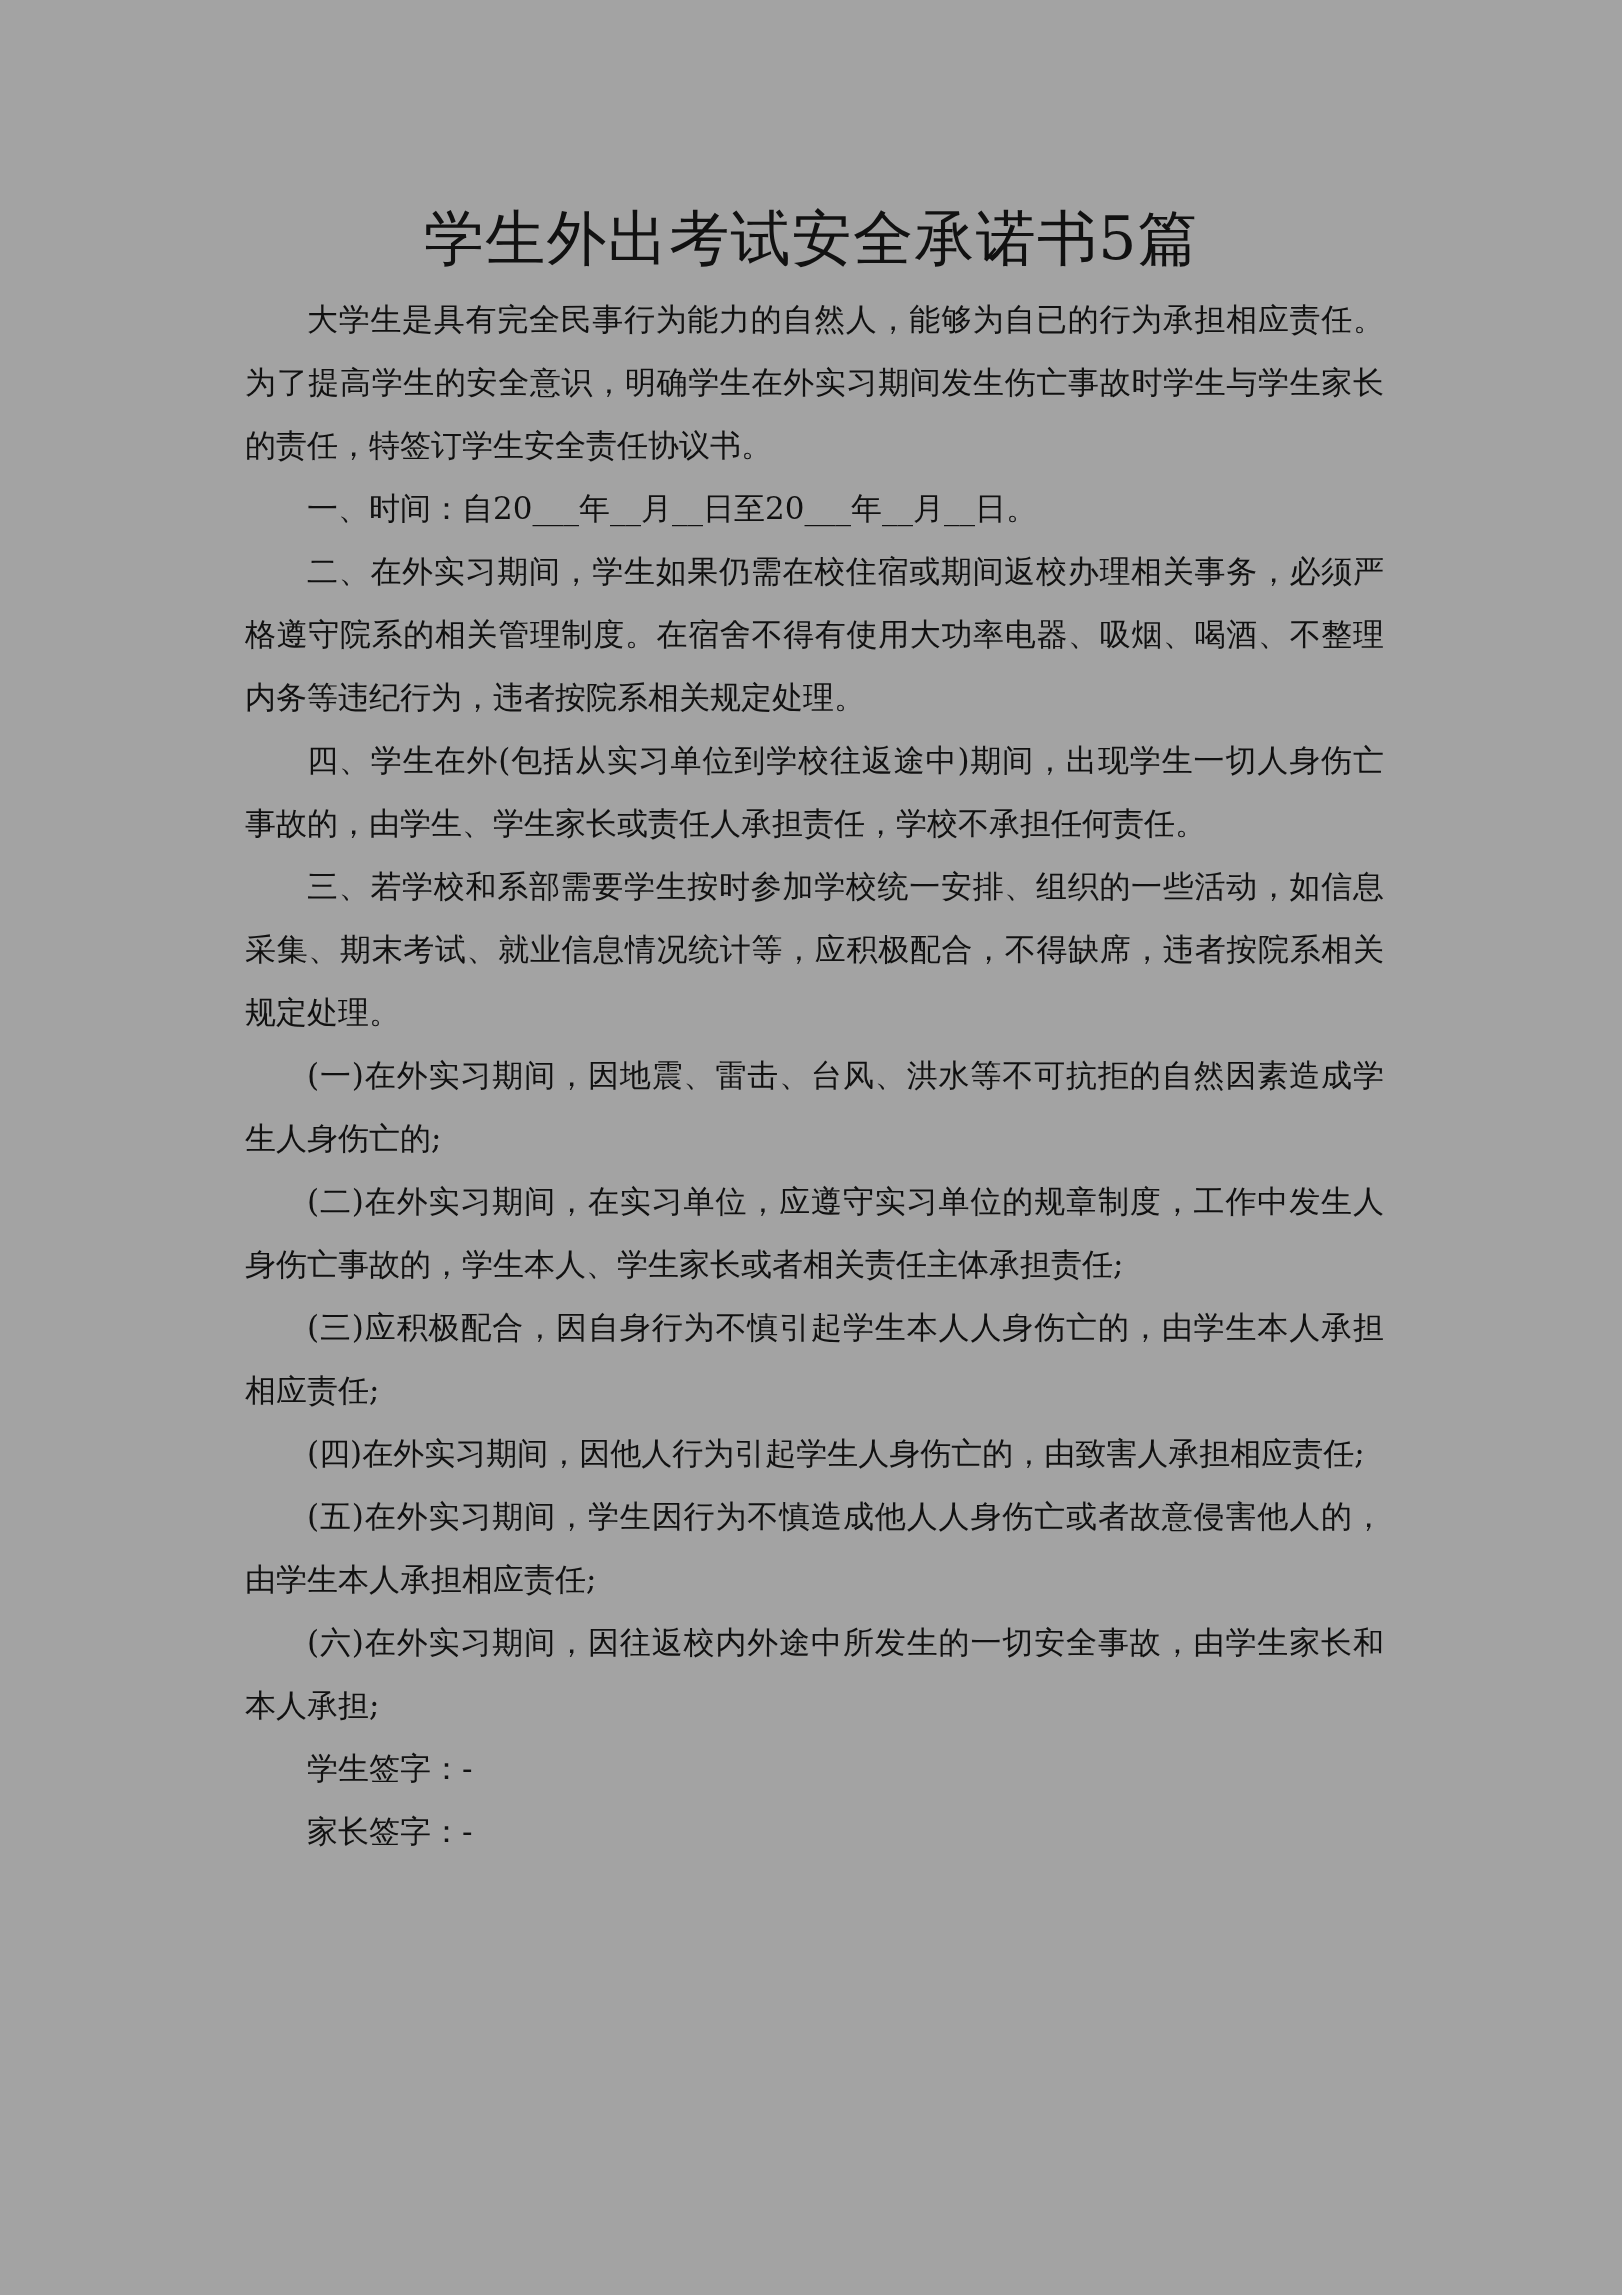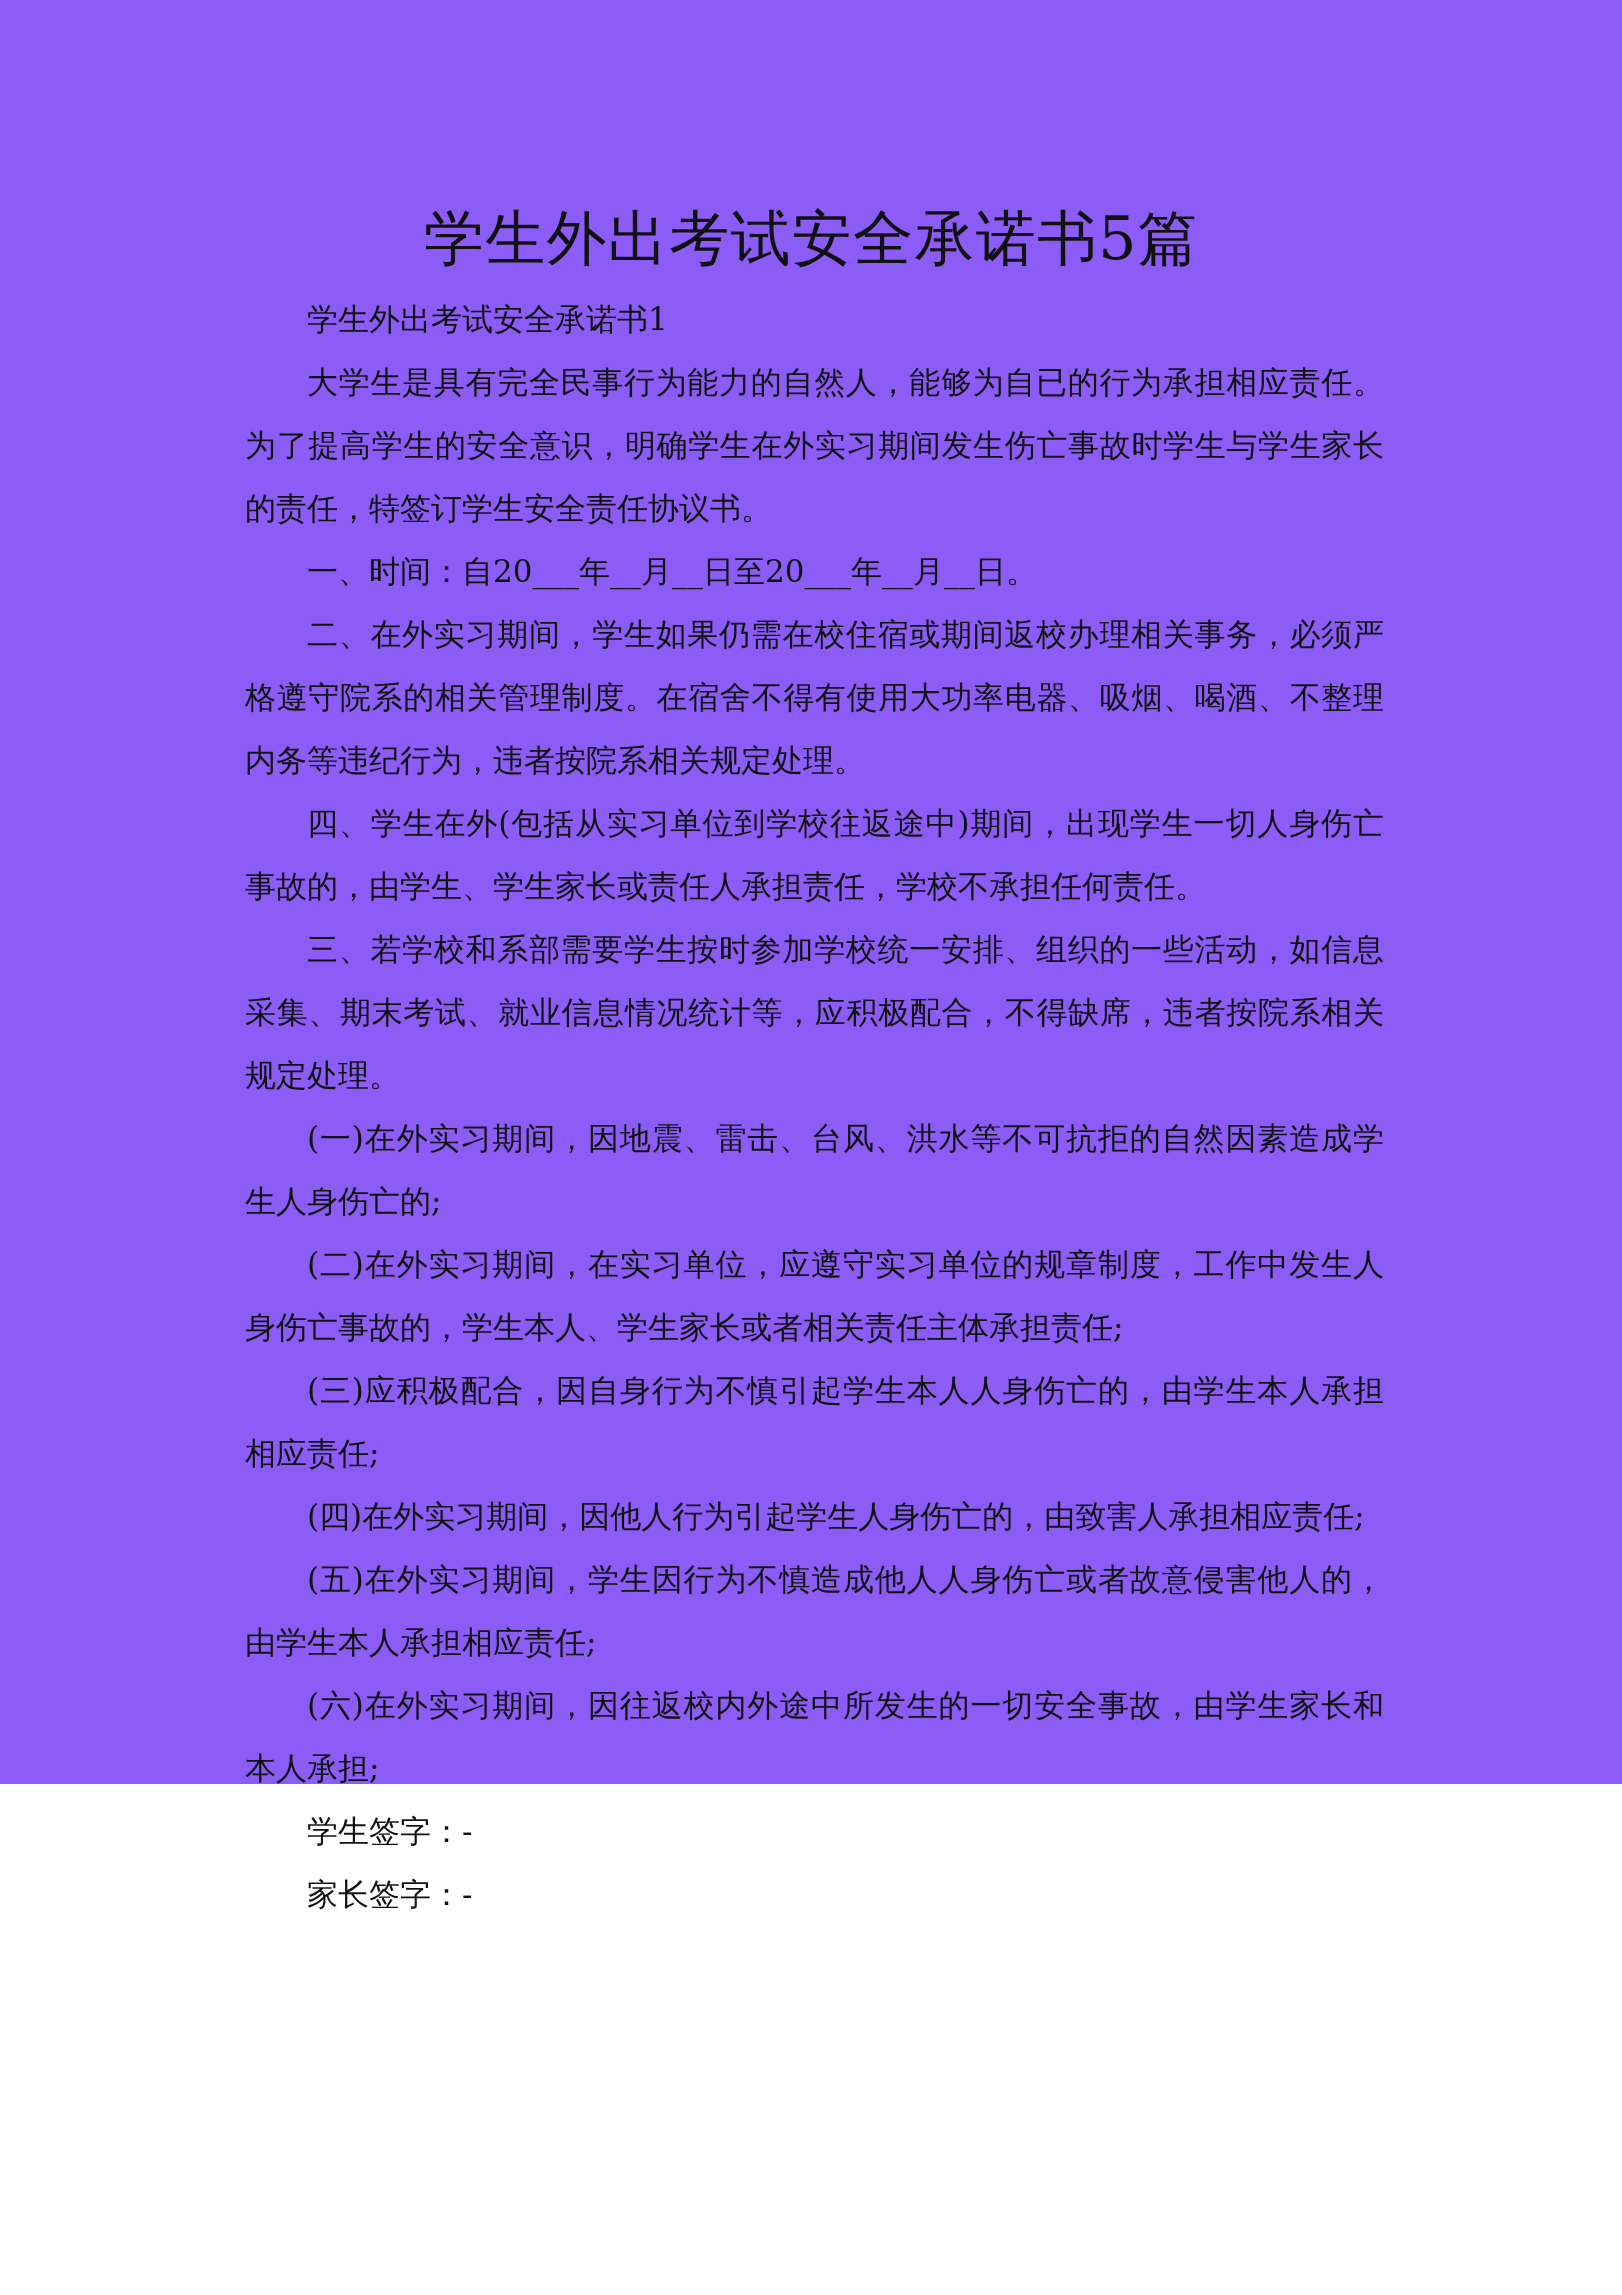--- a/index.html
+++ b/index.html
@@ -13,22 +13,22 @@
       position: relative;
       overflow: hidden;
       font-family: "DejaVu Serif", "Liberation Serif", serif;
       color: #111111;
     }
     .page {
       position: absolute;
       left: 0;
       top: 0;
       width: 1623px;
-      height: 1784px;
-      background: #8b5cf6;
+      height: 2295px;
+      background: #a3a3a3;
     }
     .title {
       position: absolute;
       left: 0;
       top: 196px;
       width: 1623px;
       text-align: center;
       font-size: 60px;
       line-height: 85px;
       letter-spacing: 1.3px;
@@ -57,21 +57,20 @@
       text-indent: 2em;
     }
   </style>
 </head>
 <body>
 
 <div class="page">
   <h1 class="title">学生外出考试安全承诺书5篇</h1>
 
   <div class="body-text">
-    <p class="para subtitle">学生外出考试安全承诺书1</p>
     <p class="para">大学生是具有完全民事行为能力的自然人，能够为自已的行为承担相应责任。为了提高学生的安全意识，明确学生在外实习期间发生伤亡事故时学生与学生家长的责任，特签订学生安全责任协议书。</p>
     <p class="para">一、时间：自20___年__月__日至20___年__月__日。</p>
     <p class="para">二、在外实习期间，学生如果仍需在校住宿或期间返校办理相关事务，必须严格遵守院系的相关管理制度。在宿舍不得有使用大功率电器、吸烟、喝酒、不整理内务等违纪行为，违者按院系相关规定处理。</p>
     <p class="para">四、学生在外(包括从实习单位到学校往返途中)期间，出现学生一切人身伤亡事故的，由学生、学生家长或责任人承担责任，学校不承担任何责任。</p>
     <p class="para">三、若学校和系部需要学生按时参加学校统一安排、组织的一些活动，如信息采集、期末考试、就业信息情况统计等，应积极配合，不得缺席，违者按院系相关规定处理。</p>
     <p class="para">(一)在外实习期间，因地震、雷击、台风、洪水等不可抗拒的自然因素造成学生人身伤亡的;</p>
     <p class="para">(二)在外实习期间，在实习单位，应遵守实习单位的规章制度，工作中发生人身伤亡事故的，学生本人、学生家长或者相关责任主体承担责任;</p>
     <p class="para">(三)应积极配合，因自身行为不慎引起学生本人人身伤亡的，由学生本人承担相应责任;</p>
     <p class="para">(四)在外实习期间，因他人行为引起学生人身伤亡的，由致害人承担相应责任;</p>
     <p class="para">(五)在外实习期间，学生因行为不慎造成他人人身伤亡或者故意侵害他人的，由学生本人承担相应责任;</p>

